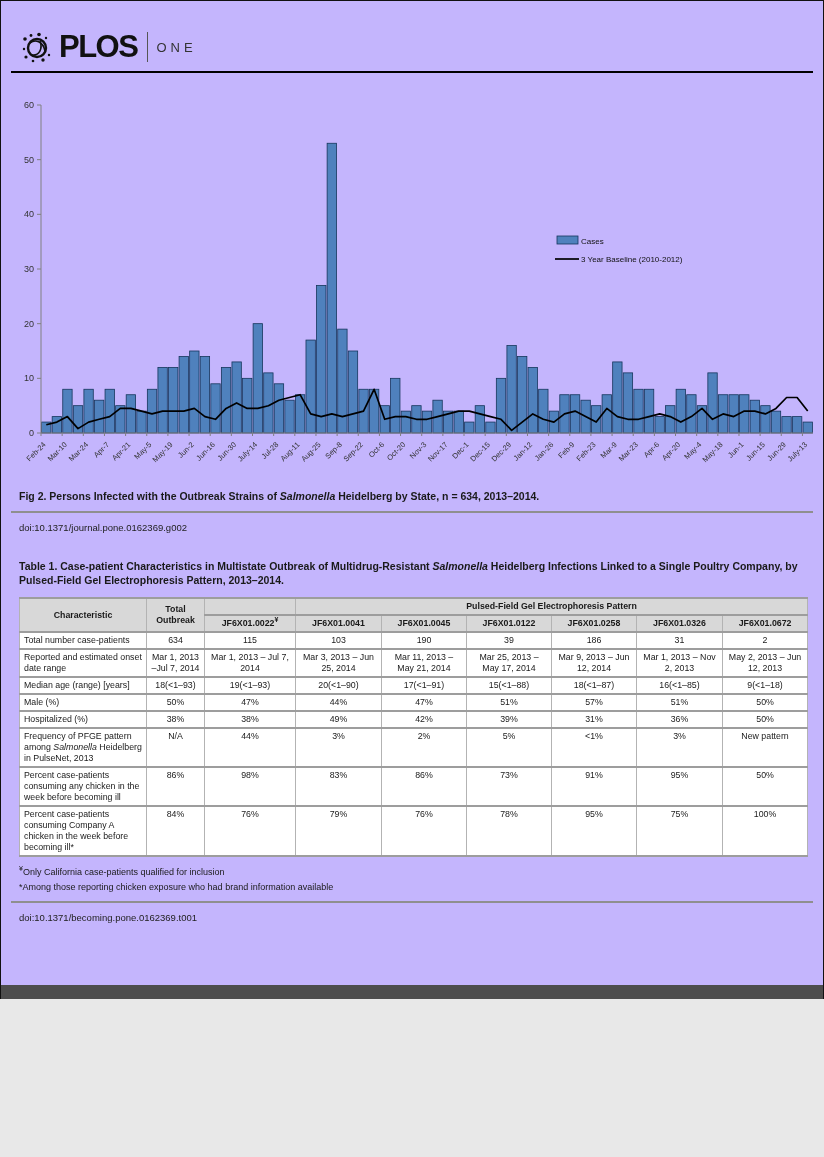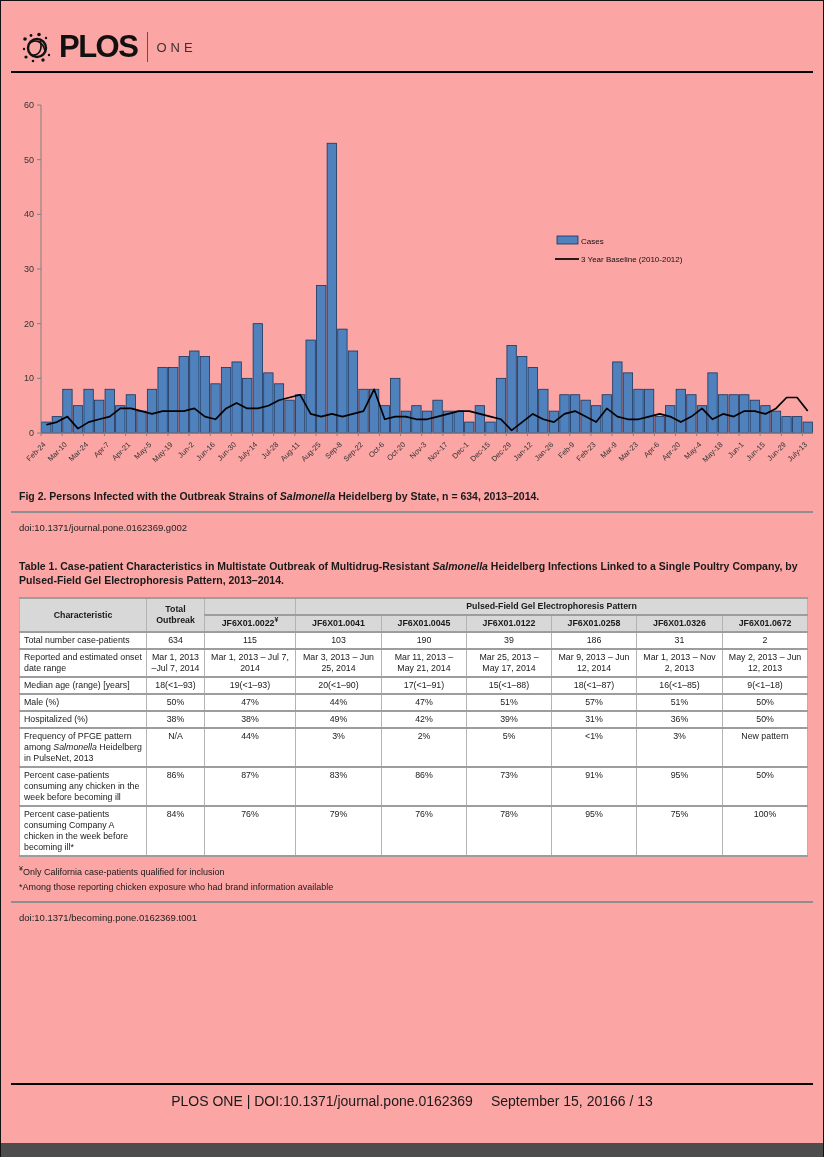--- a/index.html
+++ b/index.html
@@ -1,18 +1,18 @@
 <!DOCTYPE html>
 <html><head>
 <meta charset="utf-8">
 <style>
   html,body{margin:0;padding:0;background:#e8e8e8;}
   *{box-sizing:border-box;}
   .page{
-    position:relative;width:824px;height:1157px;margin:0 auto;background:#fca5a5;
+    position:relative;width:824px;height:999px;margin:0 auto;background:#c4b5fd;
     border:1px solid #111;border-bottom:none;overflow:hidden;
     font-family:"Liberation Sans",sans-serif;color:#1a1a1a;
   }
   
   .hdr{margin:0 10px;padding:28px 8px 6px 8px;border-bottom:2px solid #000;
        display:flex;justify-content:space-between;align-items:flex-end;}
   .brand{display:flex;align-items:center;}
   .brand-word{font-size:31px;font-weight:bold;letter-spacing:-1.5px;color:#111;margin-left:4px;}
   .brand-div{width:1px;height:30px;background:#555;margin:0 8px 0 10px;}
   .brand-suffix{font-size:13px;font-weight:normal;letter-spacing:4px;color:#333;}
@@ -344,21 +344,21 @@
           <td>3%</td>
           <td>2%</td>
           <td>5%</td>
           <td>&lt;1%</td>
           <td>3%</td>
           <td>New pattern</td>
         </tr>
         <tr>
           <td class="rowlabel">Percent case-patients consuming any chicken in the week before becoming ill</td>
           <td>86%</td>
-          <td>87%</td>
+          <td>98%</td>
           <td>83%</td>
           <td>86%</td>
           <td>73%</td>
           <td>91%</td>
           <td>95%</td>
           <td>50%</td>
         </tr>
         <tr>
           <td class="rowlabel">Percent case-patients consuming Company A chicken in the week before becoming ill*</td>
           <td>84%</td>

